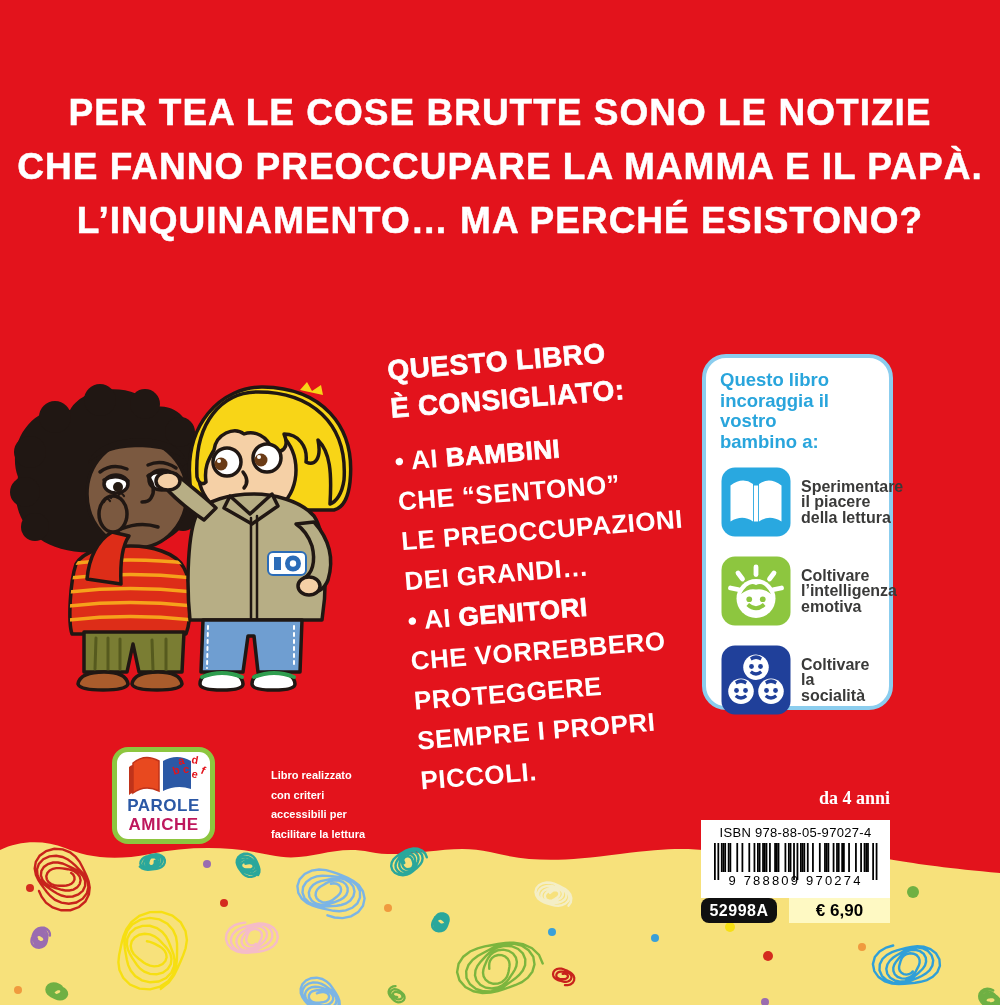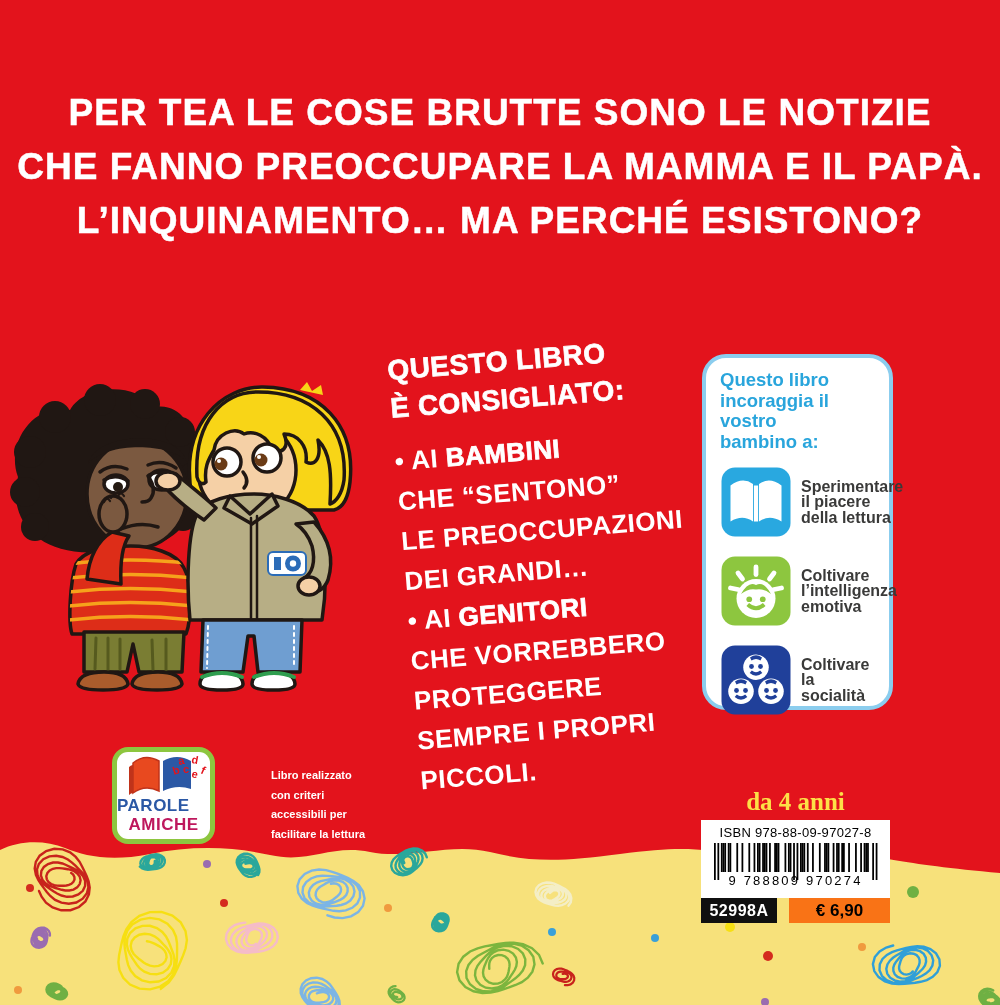--- a/index.html
+++ b/index.html
@@ -29,37 +29,37 @@
     white-space:pre-line;margin-bottom:14px;}
   .benefit-row{display:flex;align-items:center;margin-bottom:17px;}
   .benefit-icon{width:72px;height:72px;flex:0 0 72px;}
   .benefit-label{margin-left:9px;font-weight:700;font-size:16px;line-height:15.5px;
     color:#3a3a39;white-space:pre-line;}
   
   .pa{position:absolute;left:112px;top:747px;width:103px;height:97px;
     background:#8dc63f;border-radius:16px;}
   .pa-inner{position:absolute;left:5px;top:5px;right:5px;bottom:5px;background:#fff;border-radius:11px;}
   .pa-book{position:absolute;left:2px;top:1px;width:89px;height:46px;}
-  .pa-word1{position:absolute;left:0;top:44px;width:100%;
+  .pa-word1{position:absolute;left:0;top:44px;width:100%;text-align:center;
     color:#2b58a5;font-weight:700;font-size:17px;letter-spacing:0.5px;}
   .pa-word2{position:absolute;left:0;top:63px;width:100%;text-align:center;
     color:#be185d;font-weight:700;font-size:17px;letter-spacing:0.5px;}
   .pa-caption{position:absolute;left:227px;top:766px;color:#fff;font-weight:700;
     font-size:11px;line-height:19.5px;white-space:pre-line;margin-left:44px;}
   
-  .age{position:absolute;left:701px;top:788px;width:189px;text-align:center;
-    color:#fde047;font-family:"Liberation Serif",serif;font-weight:700;font-size:25px;}
+  .age{position:absolute;left:701px;top:788px;width:189px;text-align:right;
+    color:#ffffff;font-family:"Liberation Serif",serif;font-weight:700;font-size:18px;}
   .barcode{position:absolute;left:701px;top:820px;width:189px;height:78px;background:#fff;}
   .isbn{margin-top:5px;text-align:center;font-size:13px;letter-spacing:0.3px;color:#000;}
   .bars{display:block;margin:3px auto 0 auto;width:189px;height:38px;fill:#000;}
   .ean{margin-top:-8px;text-align:center;font-size:13px;letter-spacing:2.2px;color:#000;background:transparent;}
   .price-row{position:absolute;left:701px;top:898px;width:189px;height:25px;display:flex;}
   .code-box{width:76px;background:#101010;color:#fff;font-weight:700;font-size:16px;
-    display:flex;align-items:center;justify-content:center;letter-spacing:0.5px;}
-  .price-box{flex:1;background:#f97316;color:#000;font-weight:700;font-size:17px;
+    display:flex;align-items:center;justify-content:center;letter-spacing:0.5px;border-radius:8px;}
+  .price-box{flex:1;background:#fef9c3;color:#000;font-weight:700;font-size:17px;
     display:flex;align-items:center;justify-content:center;margin-left:12px;}
   
   .band{position:absolute;left:0;top:828px;width:1000px;height:177px;}
 </style>
 </head>
 <body>
 
 <div class="cover">
 
   <div class="headline">
@@ -287,21 +287,21 @@
         <circle cx="768" cy="128" r="5" fill="#d42b1e"></circle>
         <circle cx="765" cy="174" r="4" fill="#9a6cb0"></circle>
         <circle cx="862" cy="119" r="4" fill="#f09a3e"></circle>
         <circle cx="913" cy="64" r="6" fill="#6fb043"></circle>
         <circle cx="18" cy="162" r="4" fill="#f09a3e"></circle>
       </g>
   </svg>
 
   <div class="age">da 4 anni</div>
   <div class="barcode">
-    <div class="isbn">ISBN 978-88-09-97027-8</div>
+    <div class="isbn">ISBN 978-88-05-97027-4</div>
     <svg id="bars" class="bars" viewBox="0 0 189 38">
         <rect x="13.00" y="0" width="1.77" height="37"></rect>
         <rect x="16.44" y="0" width="1.77" height="37"></rect>
         <rect x="19.88" y="0" width="1.77" height="29"></rect>
         <rect x="21.60" y="0" width="1.77" height="29"></rect>
         <rect x="23.32" y="0" width="1.77" height="29"></rect>
         <rect x="26.76" y="0" width="1.77" height="29"></rect>
         <rect x="28.48" y="0" width="1.77" height="29"></rect>
         <rect x="35.36" y="0" width="1.77" height="29"></rect>
         <rect x="40.52" y="0" width="1.77" height="29"></rect>

